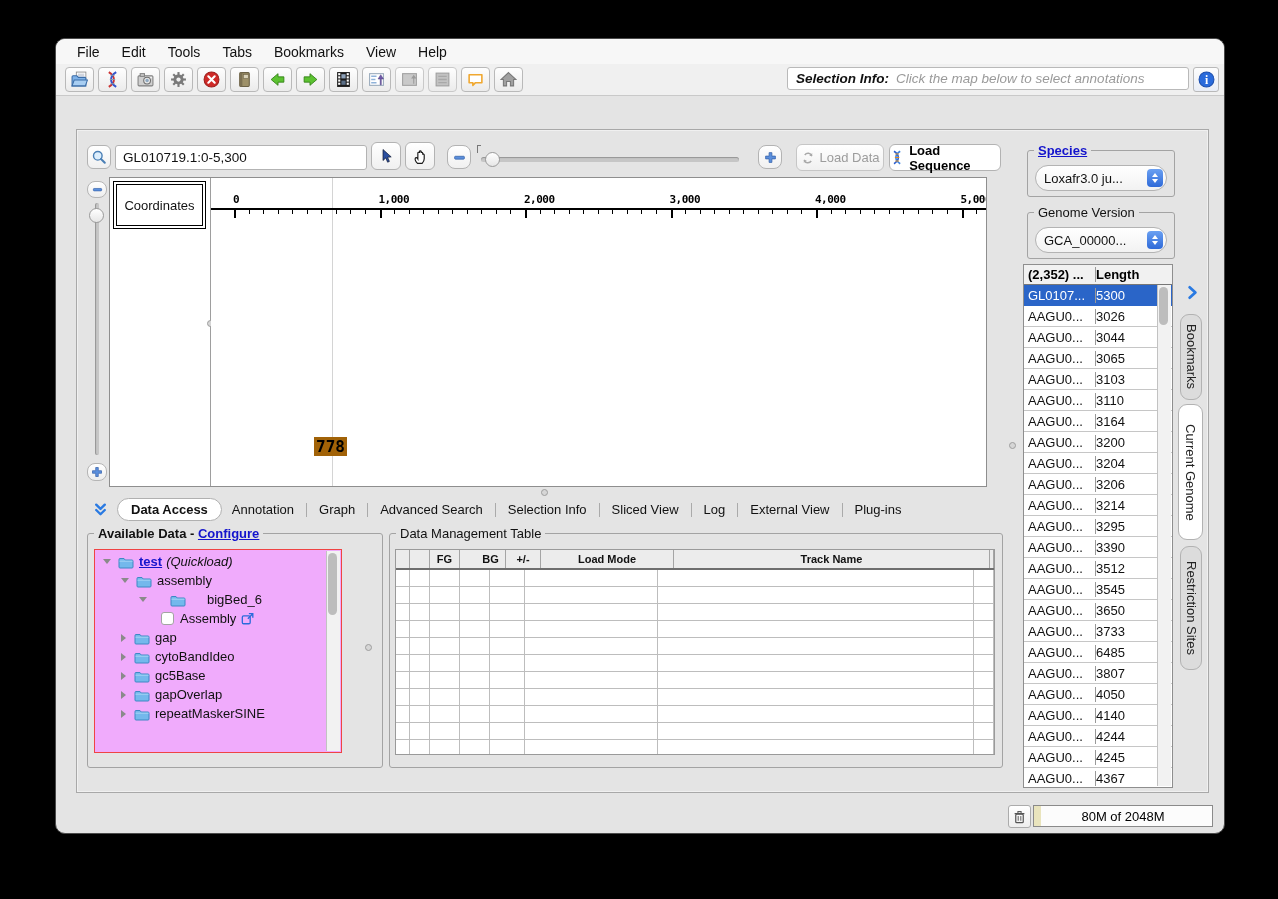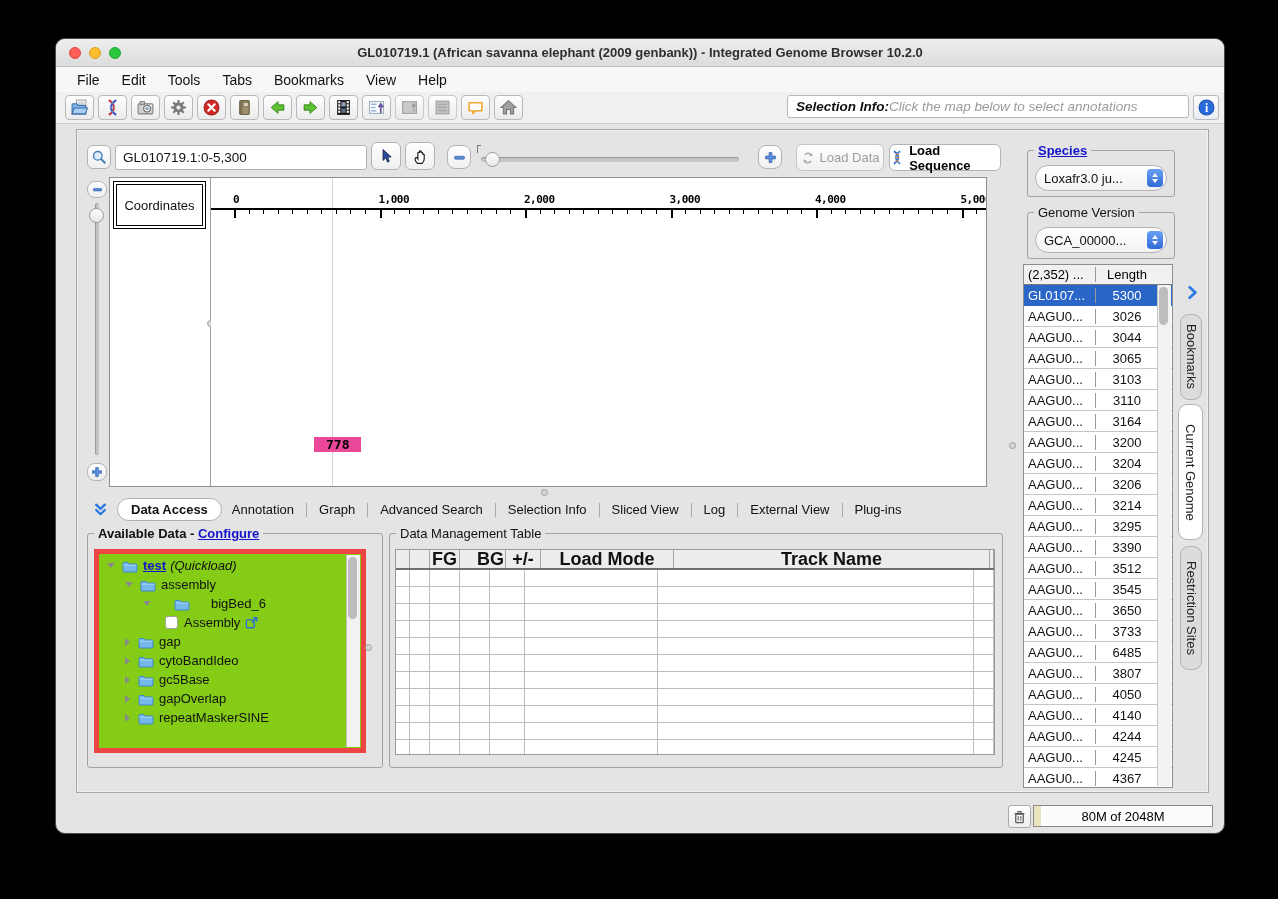--- a/index.html
+++ b/index.html
@@ -20,21 +20,21 @@
   .menubar{height:25px;background:#f7f7f7;display:flex;align-items:center;padding-left:10px}
   .menu-item{font-size:14px;color:#111;padding:0 11px}
   .toolbar{height:31px;background:#f0f0f0;border-bottom:1px solid #c9c9c9;display:flex;align-items:center;
            padding:0 0 0 9px;position:relative}
   #tb-icons{display:flex;align-items:center}
   .tbtn{width:29px;height:25px;margin-right:4px;background:linear-gradient(#fefefe,#ebebeb);
         border:1px solid #b9b9b9;border-radius:4px;display:flex;align-items:center;justify-content:center;box-sizing:border-box}
   .tbtn.disabled{border-color:#c9c9c9}
   .selinfo{position:absolute;left:731px;top:3px;width:402px;height:23px;background:#fff;border:1px solid #b9b9b9;
            border-radius:3px;display:flex;align-items:center;padding:0 8px;font-size:13.5px;box-sizing:border-box;white-space:nowrap;overflow:hidden}
-  .selinfo .lab{font-style:italic;font-weight:bold;color:#111;}
+  .selinfo .lab{font-style:italic;font-weight:bold;color:#111;margin-right:7px}
   .selinfo .ph{font-style:italic;color:#9a9a9a}
   .infobtn{position:absolute;left:1137px;top:3px;width:24px;height:23px;background:linear-gradient(#fdfdfd,#e9edf5);
            border:1px solid #b9b9b9;border-radius:3px;display:flex;align-items:center;justify-content:center}
   
   .content{position:absolute;left:20px;top:90px;width:1133px;height:664px;border:1px solid #a8a8a8;
            box-shadow:inset 0 0 0 1px #f0f0f0;background:#e4e4e4;box-sizing:border-box}
   
   .cbtn{position:absolute;background:linear-gradient(#ffffff,#f0f0f0);border:1px solid #b3b3b3;border-radius:6px;
         display:flex;align-items:center;justify-content:center;box-sizing:border-box}
   .coord-input{position:absolute;left:38px;top:15px;width:252px;height:25px;border:1px solid #b3b3b3;border-radius:3px;
@@ -59,65 +59,65 @@
   .whitebox{position:absolute;left:22px;top:0;width:878px;height:310px;background:#fff;border:1px solid #8e8e8e;box-sizing:border-box}
   .labelcol{position:absolute;left:0;top:0;width:101px;height:100%;border-right:1px solid #9e9e9e;background:#fff;box-sizing:border-box}
   .coordlab{position:absolute;left:3px;top:3px;width:93px;height:48px;background:#fff;border:1px solid #000;
         box-shadow:inset 0 0 0 2px #fff, inset 0 0 0 3px #000;display:flex;align-items:center;justify-content:center;font-size:13px;color:#111;box-sizing:border-box}
   .map-canvas{position:absolute;left:101px;top:0;right:0;bottom:0;overflow:hidden;background:#fff}
   .ruler-line{position:absolute;left:0;top:30px;width:100%;height:2px;background:#000}
   .tick-minor{position:absolute;top:32px;width:1px;height:4px;background:#000}
   .tick-major{position:absolute;top:32px;width:2px;height:8px;background:#000}
   .tick-label{position:absolute;top:15px;font-family:"DejaVu Sans Mono",monospace;font-weight:bold;font-size:11px;color:#000;letter-spacing:-.5px}
   .hairline{position:absolute;left:121px;top:0;width:1px;height:100%;background:rgba(60,60,60,.22)}
-  .pos-label{position:absolute;left:103px;top:259px;background:#ec4899;color:#000;
-        font-family:"DejaVu Sans Mono",monospace;font-weight:bold;font-size:13px;padding:0 12px}
+  .pos-label{position:absolute;left:103px;top:259px;background:#a16207;color:#000;
+        font-family:"DejaVu Sans Mono",monospace;font-weight:bold;font-size:16px;padding:0 2px}
   .dot{position:absolute;width:7px;height:7px;border-radius:50%;background:#d6d6d6;border:1px solid #9e9e9e;box-sizing:border-box}
   
   .tabrow{position:absolute;left:0;top:366px;width:929px;height:27px;display:flex;align-items:center;padding-left:12px;box-sizing:border-box}
   .chevbtn{width:22px;height:20px;display:flex;align-items:center;justify-content:center;margin-right:6px}
   .tab{font-size:13px;color:#111;padding:3px 10px;white-space:nowrap}
   .tab.sel{background:#fff;border:1px solid #b0b0b0;border-radius:12px;font-weight:bold;padding:3px 13px}
   .tab-sep{width:1px;height:14px;background:#aaa;margin:0 2px}
   
   fieldset{position:absolute;border:1px solid #a3a3a3;border-radius:3px;margin:0;padding:0;box-sizing:border-box;background:#e4e4e4}
   legend{font-size:13px;margin-left:6px;padding:0 4px;color:#111}
   .link{color:#1414cc;font-weight:bold;text-decoration:underline}
-  .treebox{position:absolute;left:6px;top:8px;width:272px;height:204px;background:#84cc16;border:5px solid #ef4444;
+  .treebox{position:absolute;left:6px;top:8px;width:248px;height:204px;background:#f0abfc;border:1px solid #ef4444;
         overflow:hidden;box-sizing:border-box}
   .tree-row{display:flex;align-items:center;height:19px;font-size:13px;white-space:nowrap;color:#111}
   .tw{flex:none;display:inline-block}
   .tri-right{width:0;height:0;border-left:5px solid #8a8a8a;border-top:4px solid transparent;border-bottom:4px solid transparent;margin-right:8px}
   .tri-down{width:0;height:0;border-top:5px solid #8a8a8a;border-left:4px solid transparent;border-right:4px solid transparent;margin-right:7px}
   .tri-none{width:4px}
   .fold{display:flex;margin-right:5px}
   .cb{width:13px;height:13px;background:#fff;border:1px solid #a3a3a3;border-radius:3px;margin-right:6px;flex:none;box-sizing:border-box}
   .tsuf{font-style:italic;margin-left:4px}
   .ext{display:flex;margin-left:5px}
   .sbar-v{position:absolute;top:1px;right:1px;bottom:1px;width:13px;background:#f2f2f2;border-left:1px solid #c2c2c2}
   .sbar-thumb{position:absolute;left:1px;width:9px;background:#bdbdbd;border-radius:5px}
   
   .dmt{position:absolute;left:5px;top:8px;width:600px;height:206px;background:#fff;border:1px solid #9a9a9a;box-sizing:border-box;overflow:hidden}
   .dm-h{display:flex;background:#ececec;border-bottom:2px solid #6e6e6e;height:18px}
-  .dm-hc{border-right:1px solid #a5a5a5;box-sizing:border-box;font-weight:bold;font-size:18px;
+  .dm-hc{border-right:1px solid #a5a5a5;box-sizing:border-box;font-weight:bold;font-size:11px;
          display:flex;align-items:center;justify-content:center;color:#111}
   .dm-br{display:flex;border-bottom:1px solid #bdbdbd;height:16px}
   .dm-bc{border-right:1px solid #bdbdbd;box-sizing:border-box}
   
   .combo{position:absolute;left:7px;top:7px;right:7px;height:26px;background:linear-gradient(#fff,#f2f2f2);
          border:1px solid #b3b3b3;border-radius:13px;display:flex;align-items:center;font-size:13px;color:#111;
          padding-left:8px;box-sizing:border-box}
   .stepper{position:absolute;right:3px;top:3px;width:16px;height:18px;border-radius:4px;
          background:linear-gradient(#6aa0f2,#2f6ad8);display:flex;flex-direction:column;align-items:center;justify-content:center;gap:2px}
   .st-up{width:0;height:0;border-bottom:4px solid #fff;border-left:3.5px solid transparent;border-right:3.5px solid transparent}
   .st-dn{width:0;height:0;border-top:4px solid #fff;border-left:3.5px solid transparent;border-right:3.5px solid transparent}
   .sqt{position:absolute;left:946px;top:134px;width:150px;height:524px;background:#fff;border:1px solid #8e8e8e;box-sizing:border-box;overflow:hidden}
-  .sq-h{display:flex;font-weight:normal;font-size:13px;background:#f1f1f1;border-bottom:1px solid #777;height:19px;align-items:center}
+  .sq-h{display:flex;font-weight:bold;font-size:13px;background:#f1f1f1;border-bottom:1px solid #777;height:19px;align-items:center}
   .sq-c1{width:72px;border-right:1px solid #999;padding-left:4px;box-sizing:border-box;overflow:hidden;white-space:nowrap}
-  .sq-c2{width:62px;text-align:center}
+  .sq-c2{width:62px;}
   .sq-r{display:flex;height:20px;align-items:center;font-size:13px;border-bottom:1px solid #c6c6c6;background:#fff;color:#111}
   .sq-r.sel{background:#2a65c8;color:#fff;border-bottom-color:#2a65c8}
   
   .vtab{position:absolute;writing-mode:vertical-rl;font-size:13px;color:#222;background:#dcdcdc;
         border:1px solid #b2b2b2;border-radius:9px;display:flex;align-items:center;justify-content:center;box-sizing:border-box}
   .vtab.sel{background:#fff}
   .sidechev{position:absolute;display:flex;align-items:center;justify-content:center}
   
   .trashbtn{position:absolute;left:952px;top:766px;width:23px;height:23px;background:linear-gradient(#fff,#eee);
         border:1px solid #ababab;border-radius:3px;display:flex;align-items:center;justify-content:center;box-sizing:border-box}
@@ -125,28 +125,20 @@
         box-sizing:border-box;overflow:hidden}
   .memfill{position:absolute;left:0;top:0;bottom:0;background:#e9e4bd}
   .memtext{position:absolute;left:0;right:0;top:0;bottom:0;display:flex;align-items:center;justify-content:center;
         font-size:13px;color:#000}
 </style>
 </head>
 <body>
 
 <div class="window">
 
-  <div class="titlebar">
-    <div class="traffic">
-      <span class="tl red"></span>
-      <span class="tl yel"></span>
-      <span class="tl grn"></span>
-    </div>
-    <div class="title">GL010719.1  (African savanna elephant (2009 genbank)) - Integrated Genome Browser 10.2.0</div>
-  </div>
 
   <div class="menubar" id="menubar">
       <div class="menu-item">File</div>
       <div class="menu-item">Edit</div>
       <div class="menu-item">Tools</div>
       <div class="menu-item">Tabs</div>
       <div class="menu-item">Bookmarks</div>
       <div class="menu-item">View</div>
       <div class="menu-item">Help</div>
     </div>

